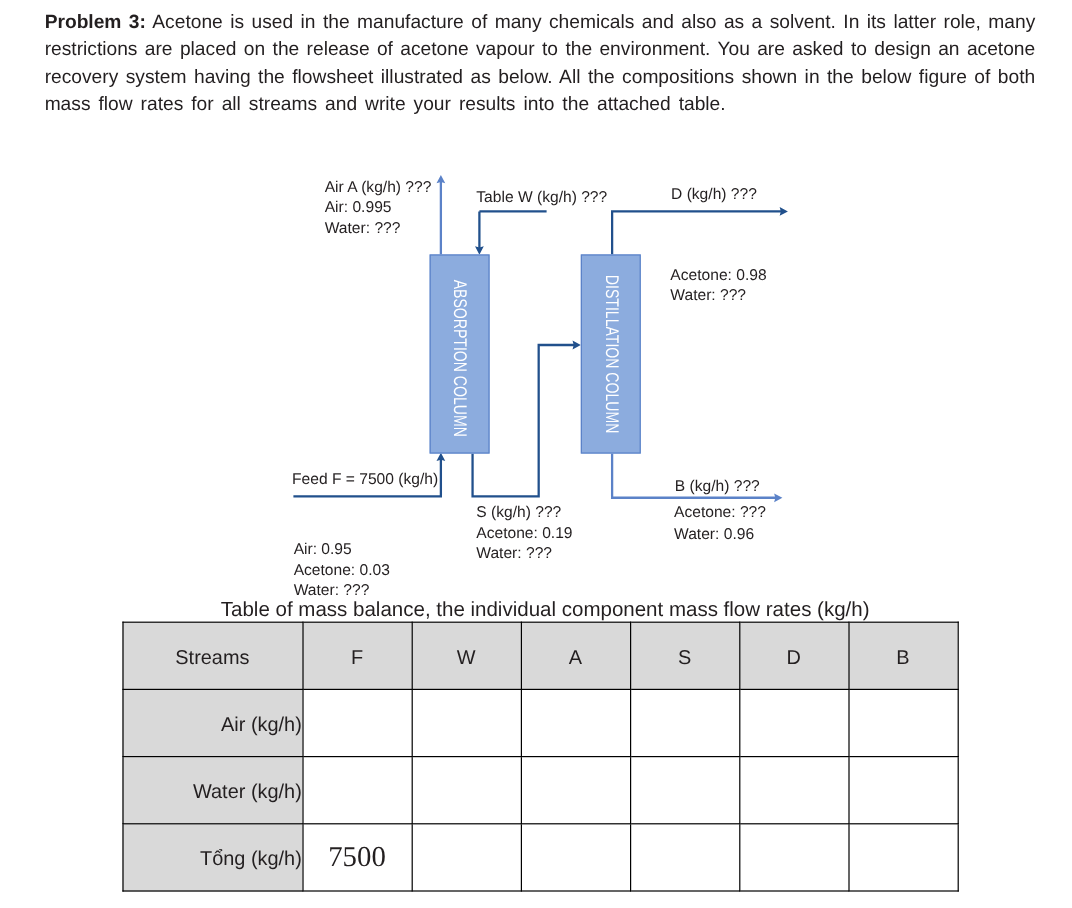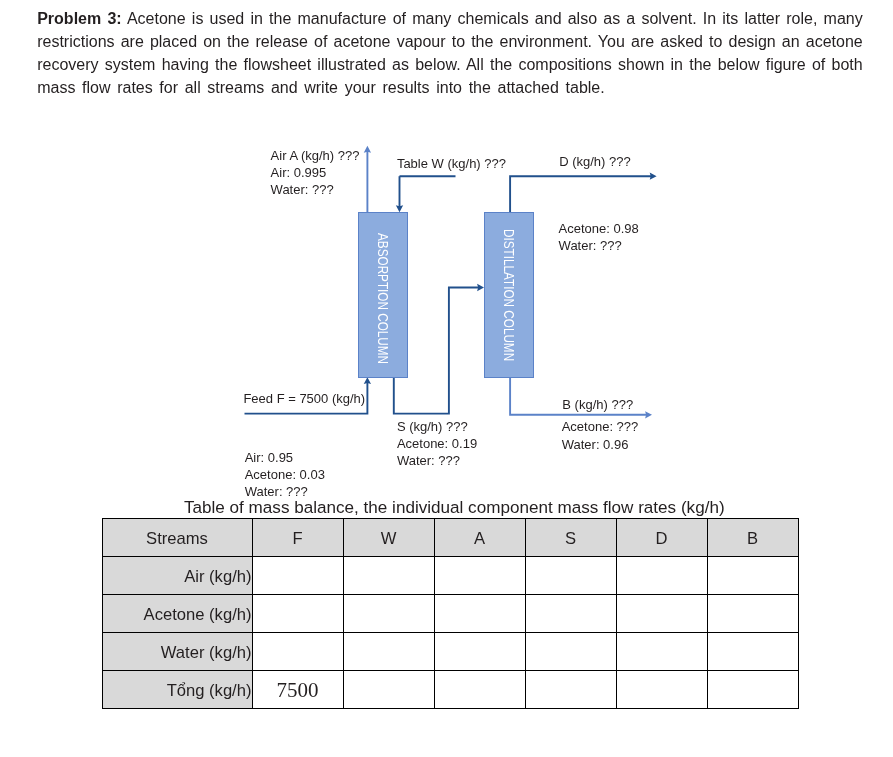--- a/index.html
+++ b/index.html
@@ -36,27 +36,27 @@
   #lbl-feed{left:243.4px;top:260.4px;}
   #lbl-feed2{left:244.7px;top:287.6px;margin-top:31px;}
   #lbl-S{left:396.9px;top:287.9px;}
   #lbl-B{left:562.3px;top:265.7px;}
   #lbl-B2{left:561.7px;top:288.3px;}
   
   #mass-table{position:absolute;left:101.5px;top:518px;border-collapse:collapse;
        table-layout:fixed;width:696px;}
   #mass-table td,#mass-table th{border:1.4px solid #000;padding:0;
        font-size:16.6px;font-weight:normal;color:#231f20;}
-  #mass-table tr{height:38px;}
+  #mass-table tr{height:56px;}
   #mass-table td,#mass-table th{vertical-align:middle;}
   #mass-table .rowhdr,#mass-table .hdr{padding-top:3px;}
   #mass-table .hdr{background:#d9d9d9;text-align:center;}
   #mass-table .rowhdr{background:#d9d9d9;text-align:right;padding-left:6.5px;}
   #mass-table .cell{background:#fff;text-align:center;
-       font-family:"Liberation Serif",serif;font-size:21px;padding-top:1px;}
+       font-family:"Liberation Serif",serif;font-size:24px;padding-top:1px;}
   col.c-stream{width:150px;}
   col.c-data{width:91px;}
   #table-caption{position:absolute;left:0;top:498px;width:908.6px;text-align:center;
        font-size:17.1px;line-height:20px;color:#231f20;}
 </style>
 </head>
 <body>
 
 <div class="page">
   <div id="problem-statement">
@@ -151,29 +151,20 @@
         <tr>
           <td class="rowhdr">Air (kg/h)</td>
           <td class="cell"></td>
           <td class="cell"></td>
           <td class="cell"></td>
           <td class="cell"></td>
           <td class="cell"></td>
           <td class="cell"></td>
         </tr>
         <tr>
-          <td class="rowhdr">Acetone (kg/h)</td>
-          <td class="cell"></td>
-          <td class="cell"></td>
-          <td class="cell"></td>
-          <td class="cell"></td>
-          <td class="cell"></td>
-          <td class="cell"></td>
-        </tr>
-        <tr>
           <td class="rowhdr">Water (kg/h)</td>
           <td class="cell"></td>
           <td class="cell"></td>
           <td class="cell"></td>
           <td class="cell"></td>
           <td class="cell"></td>
           <td class="cell"></td>
         </tr>
         <tr>
           <td class="rowhdr">Tổng (kg/h)</td>

